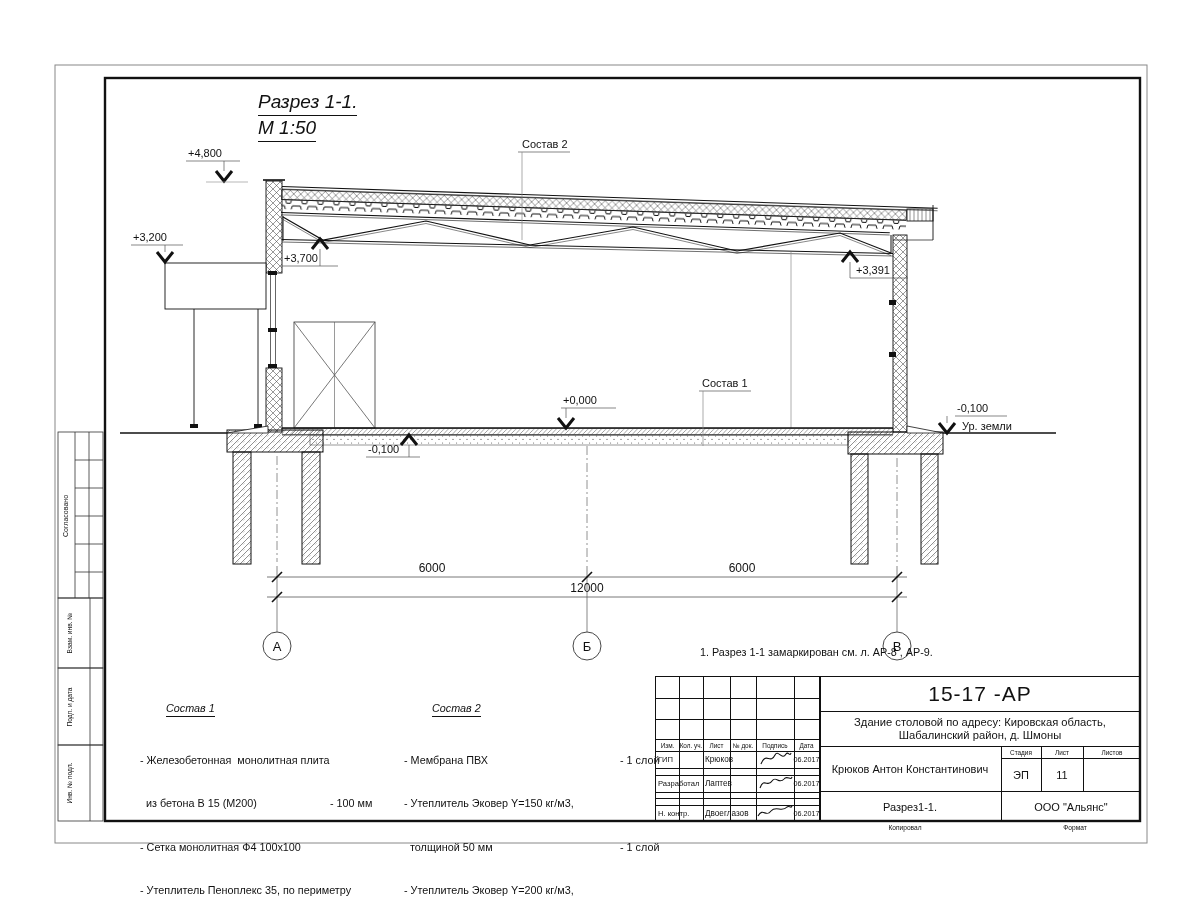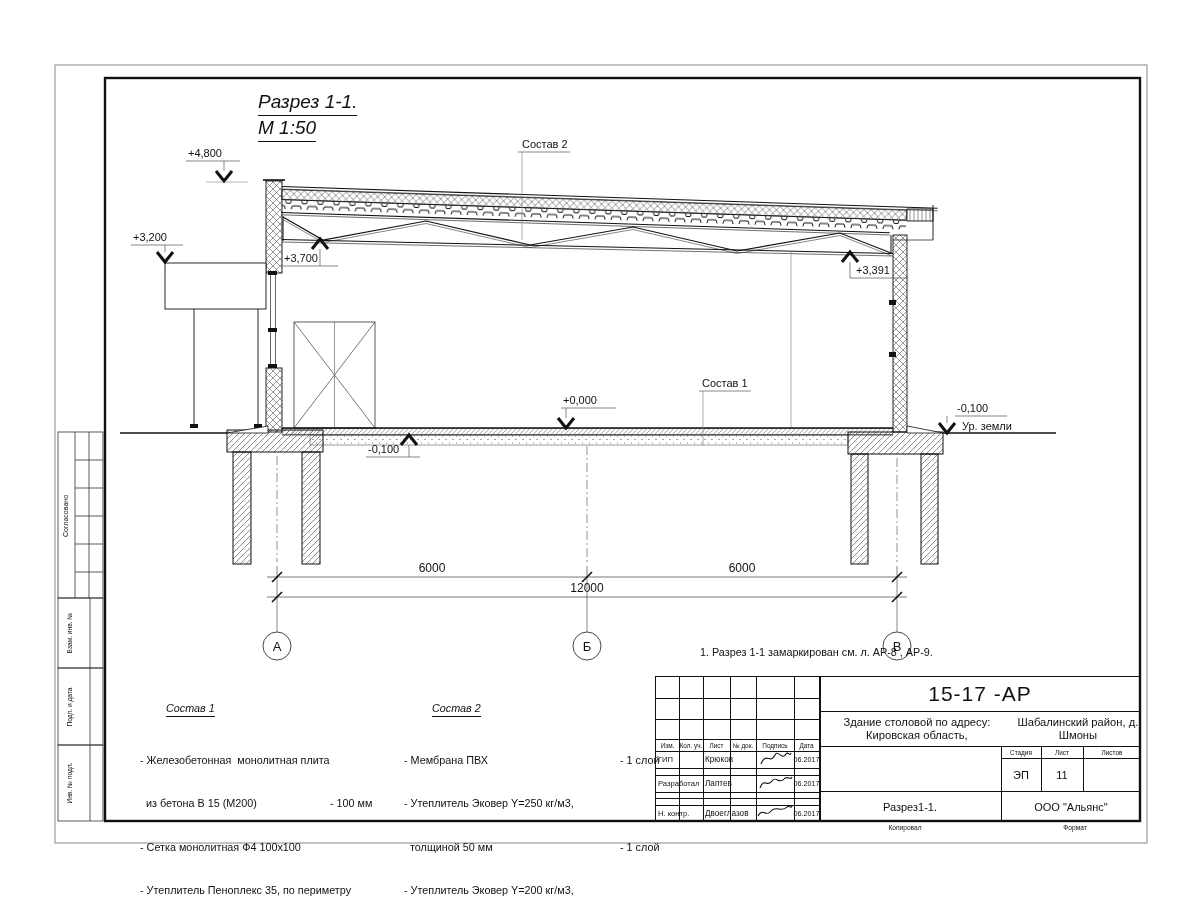--- a/index.html
+++ b/index.html
@@ -271,21 +271,21 @@
     <div class="row"><span class="t">- Утеплитель Пеноплекс 35, по периметру</span><span class="v"></span></div>
     
     
     
     
   </div>
 
   <div class="abs comp roof" style="left:392px;top:672px;width:280px">
     <div style="margin-left:40px"><span class="ct">Состав 2</span></div>
     <div class="row"><span class="t">- Мембрана ПВХ</span><span class="v">- 1 слой</span></div>
-    <div class="row"><span class="t">- Утеплитель Эковер Y=250 кг/м3,</span><span class="v"></span></div>
+    <div class="row"><span class="t">- Утеплитель Эковер Y=150 кг/м3,</span><span class="v"></span></div>
     <div class="row"><span class="t">  толщиной 50 мм</span><span class="v">- 1 слой</span></div>
     <div class="row"><span class="t">- Утеплитель Эковер Y=200 кг/м3,</span><span class="v"></span></div>
     
     
     
     
   </div>
 
   <div class="abs note" style="left:700px;top:646px">1. Разрез 1-1 замаркирован см. л. АР-8 , АР-9.</div>
 
@@ -338,24 +338,25 @@
     </svg>
 
     <div class="cell role" style="left:0;top:128px;width:47px;height:17px">Н. контр.</div>
     <div class="cell name" style="left:47px;top:128px;width:53px;height:17px">Двоеглазов</div>
     <div class="cell date" style="left:138px;top:128px;width:25px;height:17px">06.2017</div>
     <svg class="abs" style="left:100px;top:124px" width="38" height="22">
       <path d="M2,15 C7,6 10,17 15,10 C20,4 26,12 31,6 C33,4 35,8 36,5" stroke="#111" stroke-width="1.1" fill="none"></path>
     </svg>
 
     <div class="cell big" style="left:163px;top:0;width:322px;height:34px">15-17 -АР</div>
-    <div class="cell proj" style="left:163px;top:34px;width:322px;height:35px;flex-direction:row">
+    <div class="cell proj" style="left:163px;top:34px;width:322px;height:35px;flex-direction:column">
       <div>Здание столовой по адресу: Кировская область,</div>
       <div>Шабалинский район, д. Шмоны</div>
     </div>
+    <div class="cell mid" style="left:163px;top:69px;width:182px;height:45px">Крюков Антон Константинович</div>
     <div class="cell small" style="left:345px;top:69px;width:40px;height:12px">Стадия</div>
     <div class="cell small" style="left:385px;top:69px;width:42px;height:12px">Лист</div>
     <div class="cell small" style="left:427px;top:69px;width:58px;height:12px">Листов</div>
     <div class="cell mid" style="left:345px;top:81px;width:40px;height:33px">ЭП</div>
     <div class="cell mid" style="left:385px;top:81px;width:42px;height:33px">11</div>
     <div class="cell mid" style="left:427px;top:81px;width:58px;height:33px"></div>
     <div class="cell mid" style="left:163px;top:114px;width:182px;height:31px">Разрез1-1.</div>
     <div class="cell mid" style="left:345px;top:114px;width:140px;height:31px">ООО "Альянс"</div>
   </div>
 

